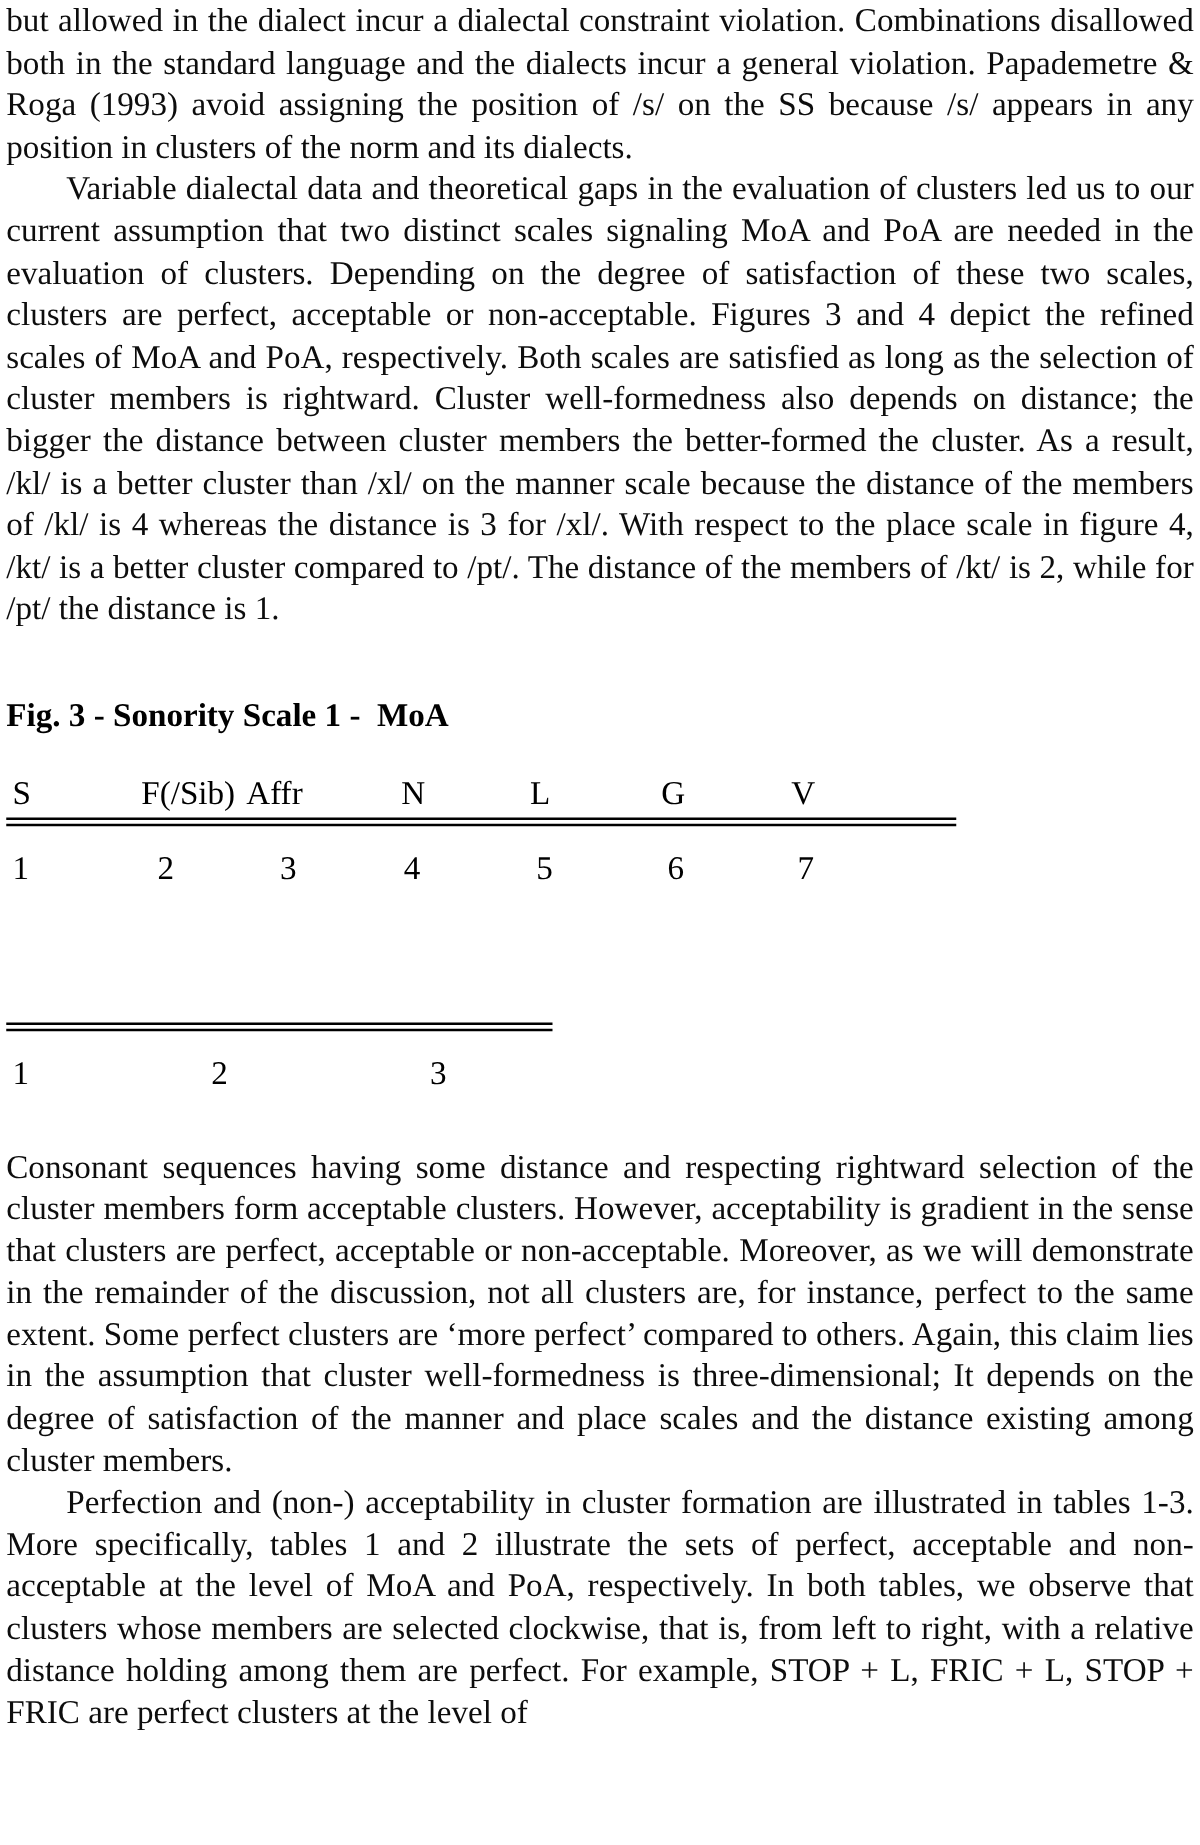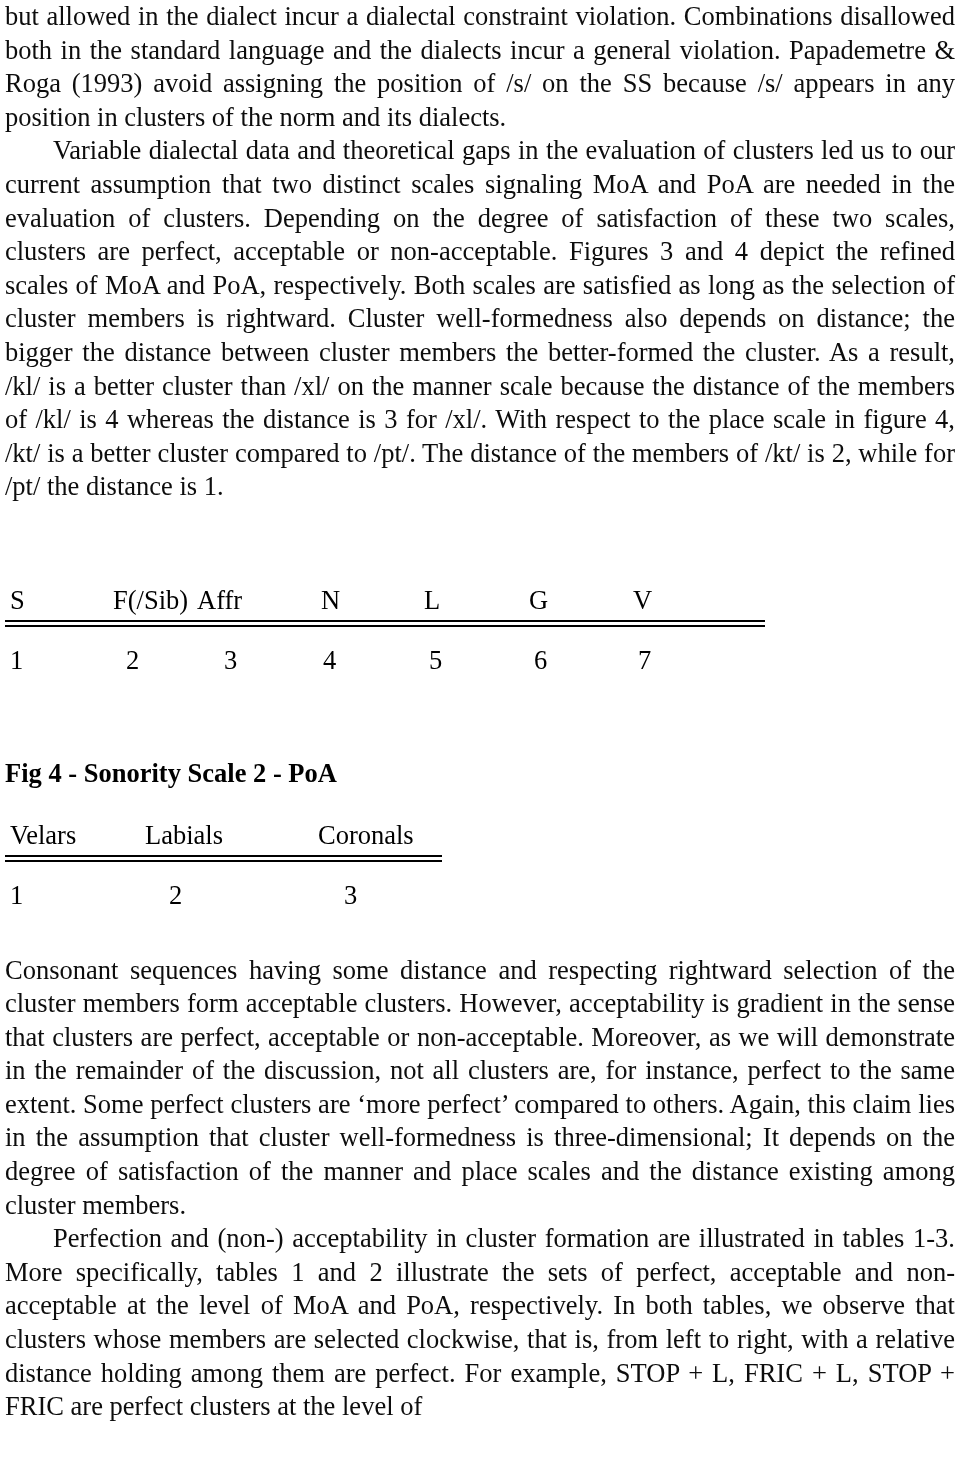--- a/index.html
+++ b/index.html
@@ -85,20 +85,21 @@
 
 <div id="page">
 
   <p class="body-text">but allowed in the dialect incur a dialectal constraint violation. Combinations disallowed both in the standard language and the dialects incur a general violation. Papademetre &amp; Roga (1993) avoid assigning the position of /s/ on the SS because /s/ appears in any position in clusters of the norm and its dialects.</p>
 
   <p class="body-text indent">Variable dialectal data and theoretical gaps in the evaluation of clusters led us to our current assumption that two distinct scales signaling MoA and PoA are needed in the evaluation of clusters. Depending on the degree of satisfaction of these two scales, clusters are perfect, acceptable or non-acceptable. Figures 3 and 4 depict the refined scales of MoA and PoA, respectively. Both scales are satisfied as long as the selection of cluster members is rightward. Cluster well-formedness also depends on distance; the bigger the distance between cluster members the better-formed the cluster. As a result, /kl/ is a better cluster than /xl/ on the manner scale because the distance of the members of /kl/ is 4 whereas the distance is 3 for /xl/. With respect to the place scale in figure 4, /kt/ is a better cluster compared to /pt/. The distance of the members of /kt/ is 2, while for /pt/ the distance is 1.</p>
 
   <div class="spacer-xl"></div>
 
   <div class="fig-block">
+    <div class="fig-caption">Fig. 3 - Sonority Scale 1 -  MoA</div>
     <div class="spacer-md"></div>
     <div class="scale-row">
       <span class="cell" style="left:5px">S</span>
       <span class="cell" style="left:108px">F(/Sib)</span>
       <span class="cell" style="left:192px">Affr</span>
       <span class="cell" style="left:316px">N</span>
       <span class="cell" style="left:419px">L</span>
       <span class="cell" style="left:524px">G</span>
       <span class="cell" style="left:628px">V</span>
     </div>
@@ -115,27 +116,21 @@
       <span class="cell" style="left:424px">5</span>
       <span class="cell" style="left:529px">6</span>
       <span class="cell" style="left:633px">7</span>
     </div>
   </div>
 
   <div class="spacer-xl"></div>
   <div class="spacer-md"></div>
 
   <div class="fig-block">
-    <div class="fig-caption">Fig 4 - Sonority Scale 2 - PoA</div>
     <div class="spacer-md"></div>
-    <div class="scale-row">
-      <span class="cell" style="left:5px">Velars</span>
-      <span class="cell" style="left:140px">Labials</span>
-      <span class="cell" style="left:313px">Coronals</span>
-    </div>
     <div class="double-rule">
       <div class="r1" style="width:437px"></div>
       <div class="r2" style="width:437px"></div>
     </div>
     <div class="spacer-sm"></div>
     <div class="scale-row">
       <span class="cell" style="left:5px">1</span>
       <span class="cell" style="left:164px">2</span>
       <span class="cell" style="left:339px">3</span>
     </div>

